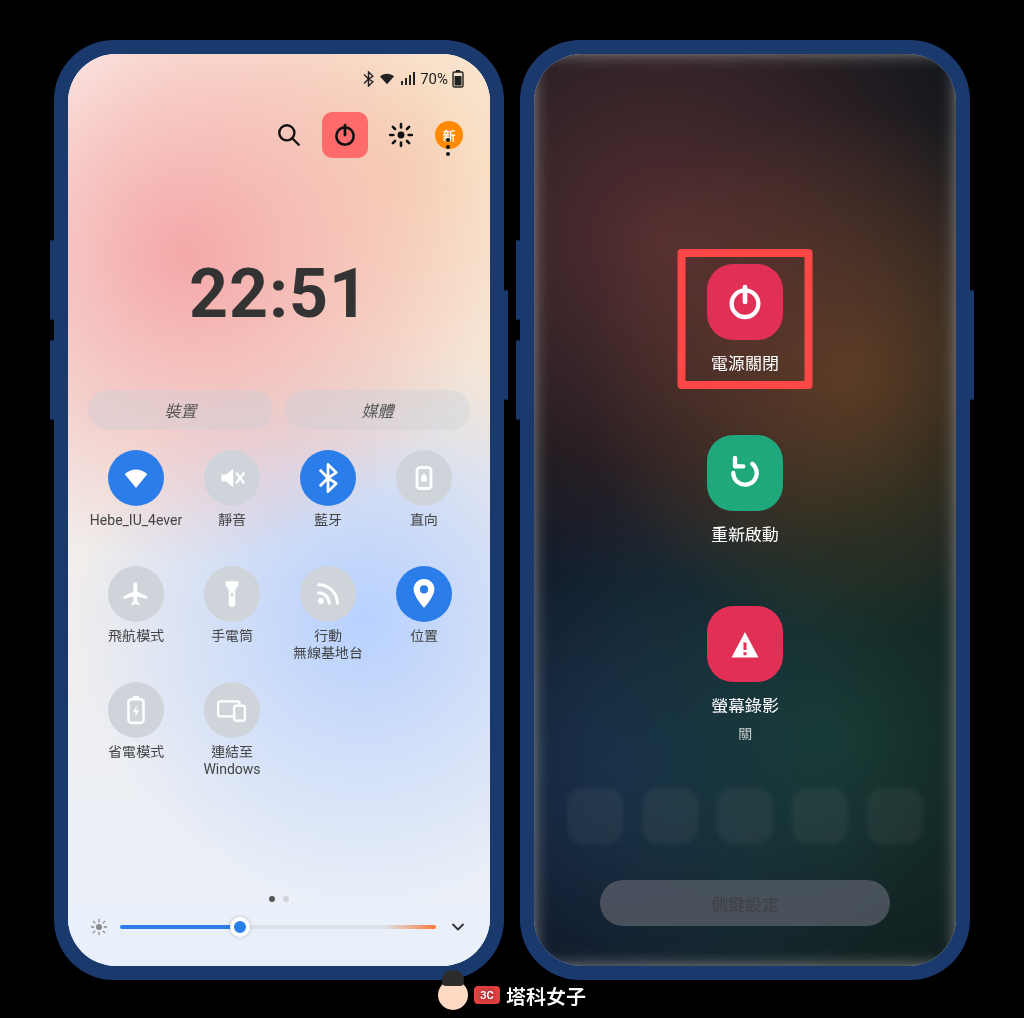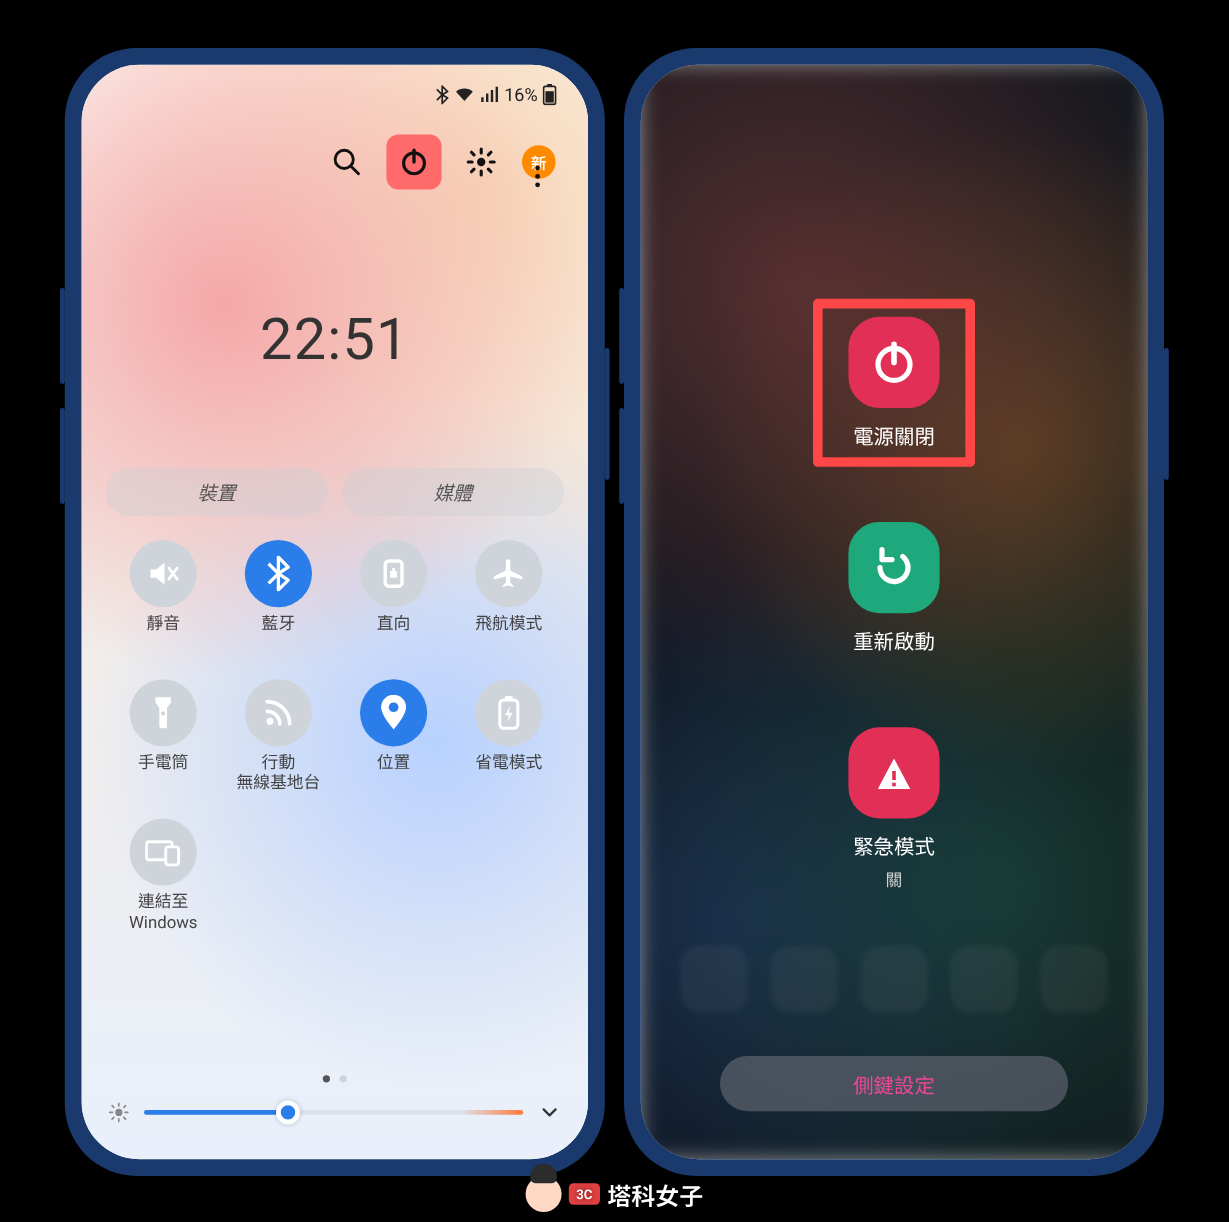--- a/index.html
+++ b/index.html
@@ -69,21 +69,21 @@
     display:flex; align-items:center; justify-content:center;
     color:#fff; font-size:13px; font-weight:600;
   }
   .over-dots {
     position:absolute; width:4px; display:flex; flex-direction:column; gap:3px;
     bottom:-6px; left:12px;
   }
   .over-dots span { width:4px; height:4px; border-radius:50%; background:#111; }
 
   .clock-block { position:absolute; top:200px; left:0; right:0; text-align:center; color:#333; }
-  .clock-time  { font-size:48px; font-weight:400; letter-spacing:1px; }
+  .clock-time  { font-size:68px; font-weight:700; letter-spacing:1px; }
   .clock-date  { font-size:20px; margin-top:2px; font-weight:400; }
 
   .mid-pills {
     position:absolute; top:336px; left:20px; right:20px;
     display:flex; gap:12px;
   }
   .pill {
     flex:1; height:40px; border-radius:20px;
     background:rgba(200,205,215,.35);
     display:flex; align-items:center; justify-content:center;
@@ -160,21 +160,21 @@
   .hl-red {
     position:absolute; top:195px; left:50%; transform:translateX(-50%);
     width:135px; height:140px; border:8px solid #ff4747; border-radius:4px;
     pointer-events:none;
   }
 
   .side-key-pill {
     position:absolute; bottom:40px; left:50%; transform:translateX(-50%);
     width:290px; height:46px; border-radius:24px;
     background:rgba(90,95,105,.75);
-    color:#ec4899; font-size:17px;
+    color:#404040; font-size:17px;
     display:flex; align-items:center; justify-content:center;
   }
 
   .watermark {
     position:absolute; bottom:8px; left:50%; transform:translateX(-50%);
     display:flex; align-items:center; gap:6px;
     font-size:20px; color:#fff; font-weight:600;
     text-shadow:0 0 4px rgba(0,0,0,.6);
   }
   .wm-head { width:30px; height:30px; border-radius:50%; background:#ffd9c4; position:relative; }
@@ -201,21 +201,21 @@
       <span class="wifi-mini">
         <svg width="18" height="14" viewBox="0 0 20 16">
             <path d="M10 14 2 5c4-4 12-4 16 0z" fill="#222"></path>
           </svg>
       </span>
       <span class="sig-mini">
         <svg width="16" height="14" viewBox="0 0 16 14">
             <path d="M1 13h2V9H1zm4 0h2V6H5zm4 0h2V3H9zm4 0h2V0h-2z" fill="#222"></path>
           </svg>
       </span>
-      <span>16%</span>
+      <span>70%</span>
       <span class="bat-mini">
         <svg width="12" height="18" viewBox="0 0 12 18">
             <rect x="1" y="2" width="10" height="15" rx="1.5" fill="none" stroke="#222" stroke-width="1.4"></rect>
             <rect x="4" y="0" width="4" height="2" fill="#222"></rect>
             <rect x="2.5" y="6" width="7" height="9.5" fill="#222"></rect>
           </svg>
       </span>
     </div>
 
     <div class="top-icons">
@@ -258,20 +258,28 @@
     <div class="mid-pills">
       <div class="pill">
           <span>裝置</span>
         </div>
       <div class="pill">
           <span>媒體</span>
         </div>
     </div>
 
     <div class="tiles" id="tiles">
+        <div class="tile on">
+          <div class="circle">
+            <svg width="30" height="30" viewBox="0 0 24 24">
+              <path d="M12 20 3 9c5-5 13-5 18 0z" fill="#fff"></path>
+            </svg>
+          </div>
+          <div class="lbl" style="white-space: pre-line;">Hebe_IU_4ever</div>
+        </div>
         <div class="tile">
           <div class="circle">
             <svg width="28" height="28" viewBox="0 0 24 24">
               <path d="M3 9v6h4l6 5V4L7 9z" fill="#fff"></path>
               <path d="m16 8 6 8m0-8-6 8" stroke="#fff" stroke-width="2" stroke-linecap="round"></path>
             </svg>
           </div>
           <div class="lbl" style="white-space: pre-line;">靜音</div>
         </div>
         <div class="tile on">
@@ -416,21 +424,21 @@
       </div>
 
       <div class="pbtn">
         <div class="sq red">
           <svg width="36" height="36" viewBox="0 0 24 24">
               <path d="M3 21 12 4l9 17z" fill="#fff"></path>
               <rect x="11" y="11" width="2" height="5" fill="#e22f55"></rect>
               <rect x="11" y="17.5" width="2" height="2" fill="#e22f55"></rect>
             </svg>
         </div>
-        <div class="lbl">緊急模式</div>
+        <div class="lbl">螢幕錄影</div>
         <div class="sub">關</div>
       </div>
     </div>
 
     <div class="hl-red"></div>
 
     <div class="side-key-pill">
       <span>側鍵設定</span>
     </div>
   </div>

